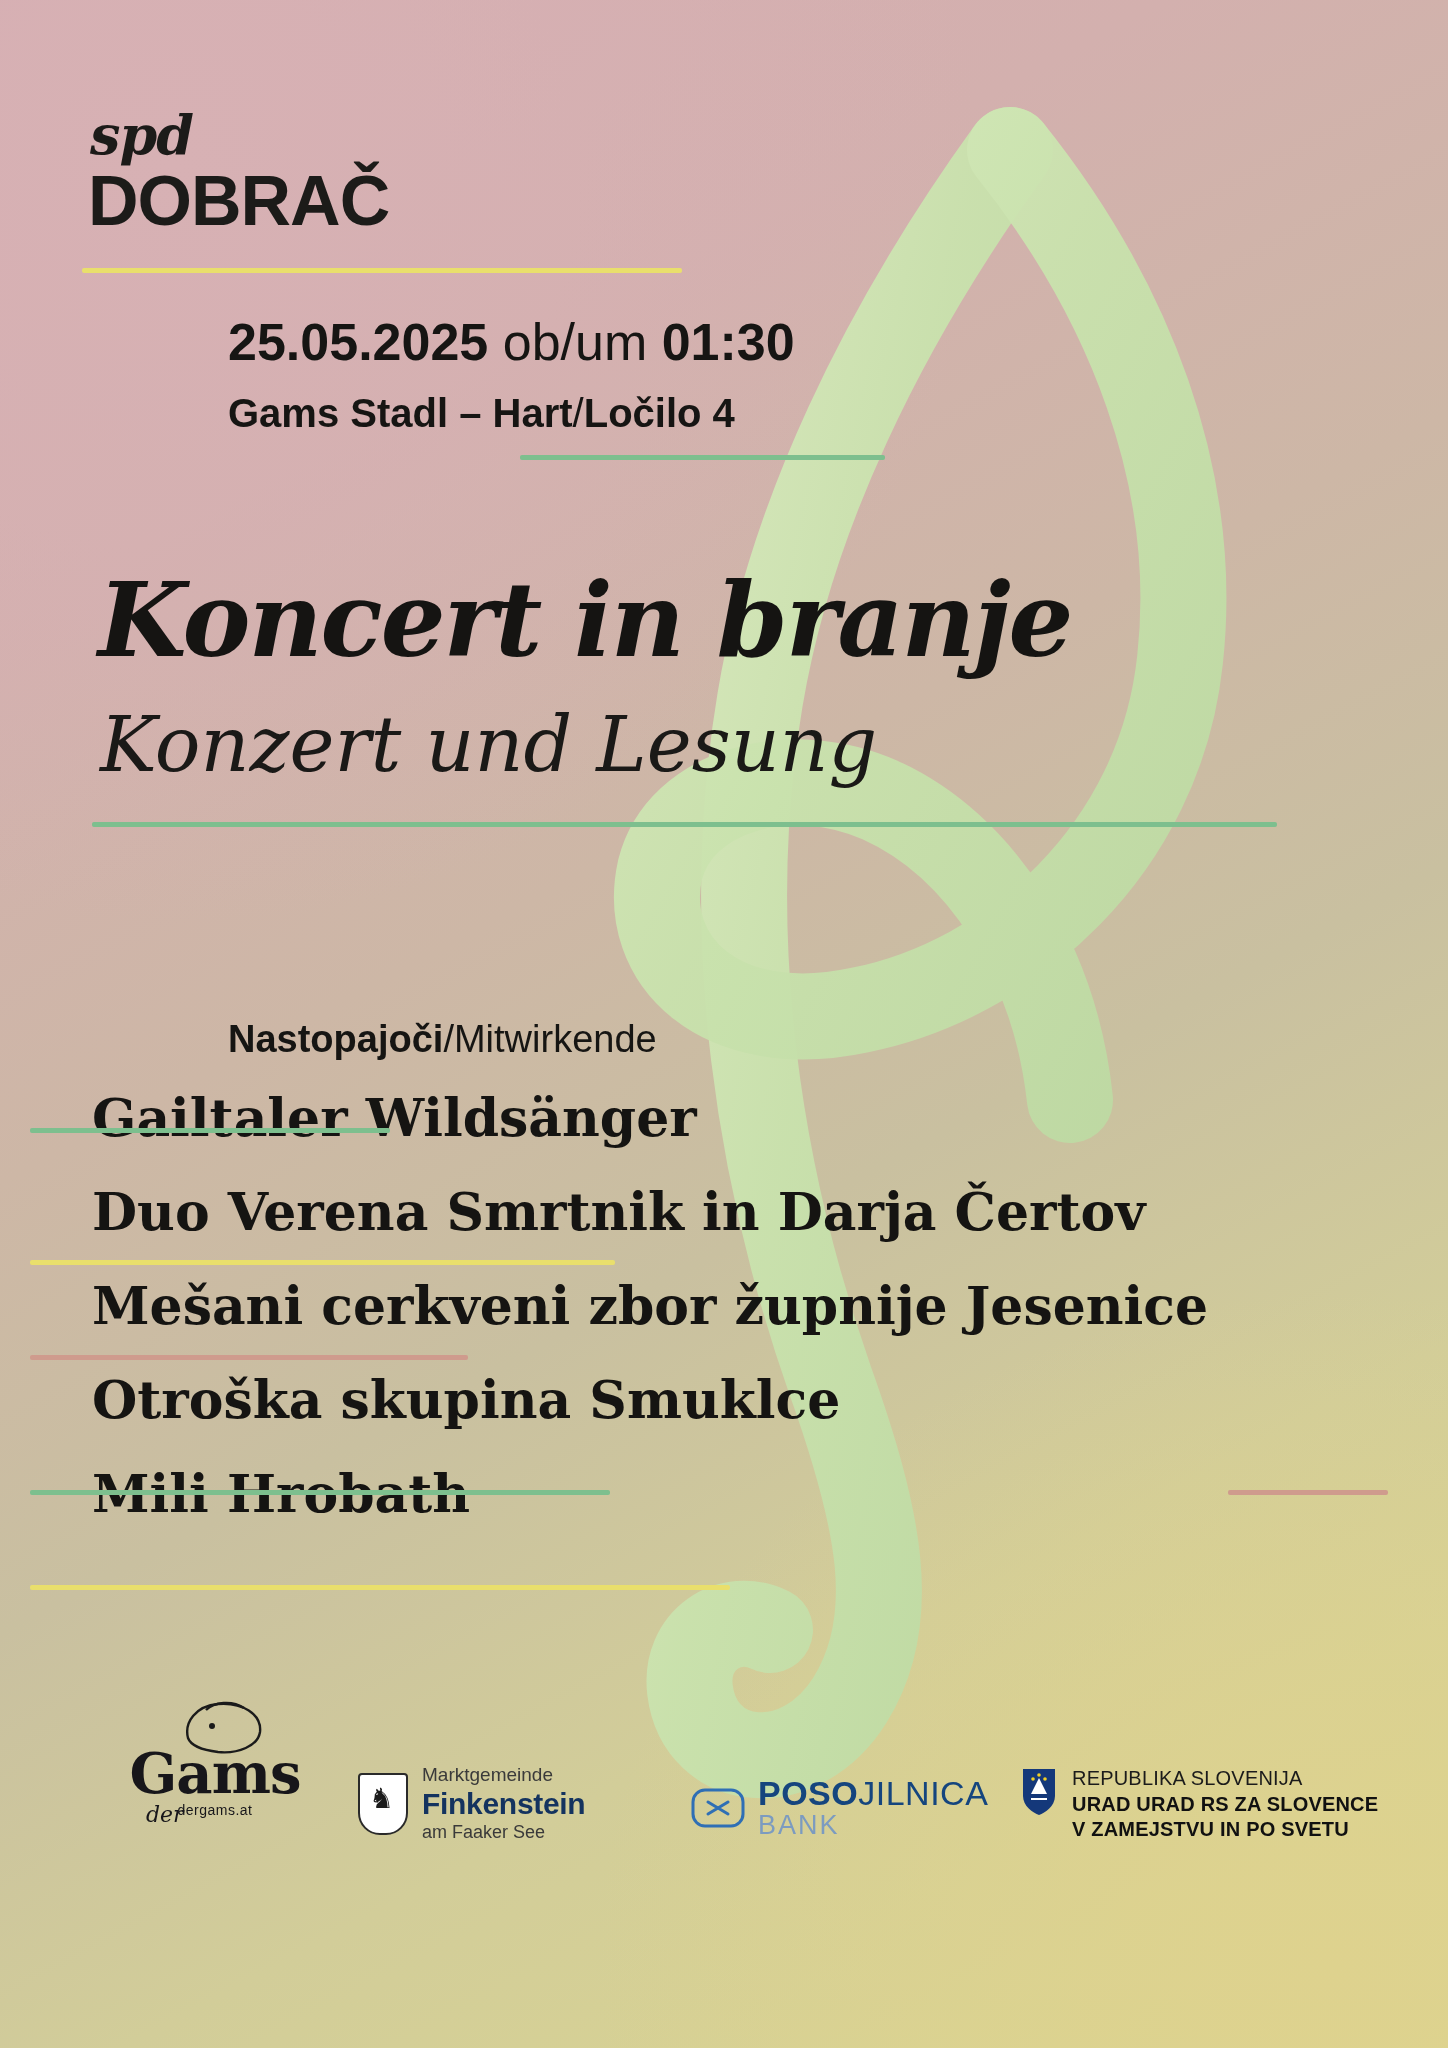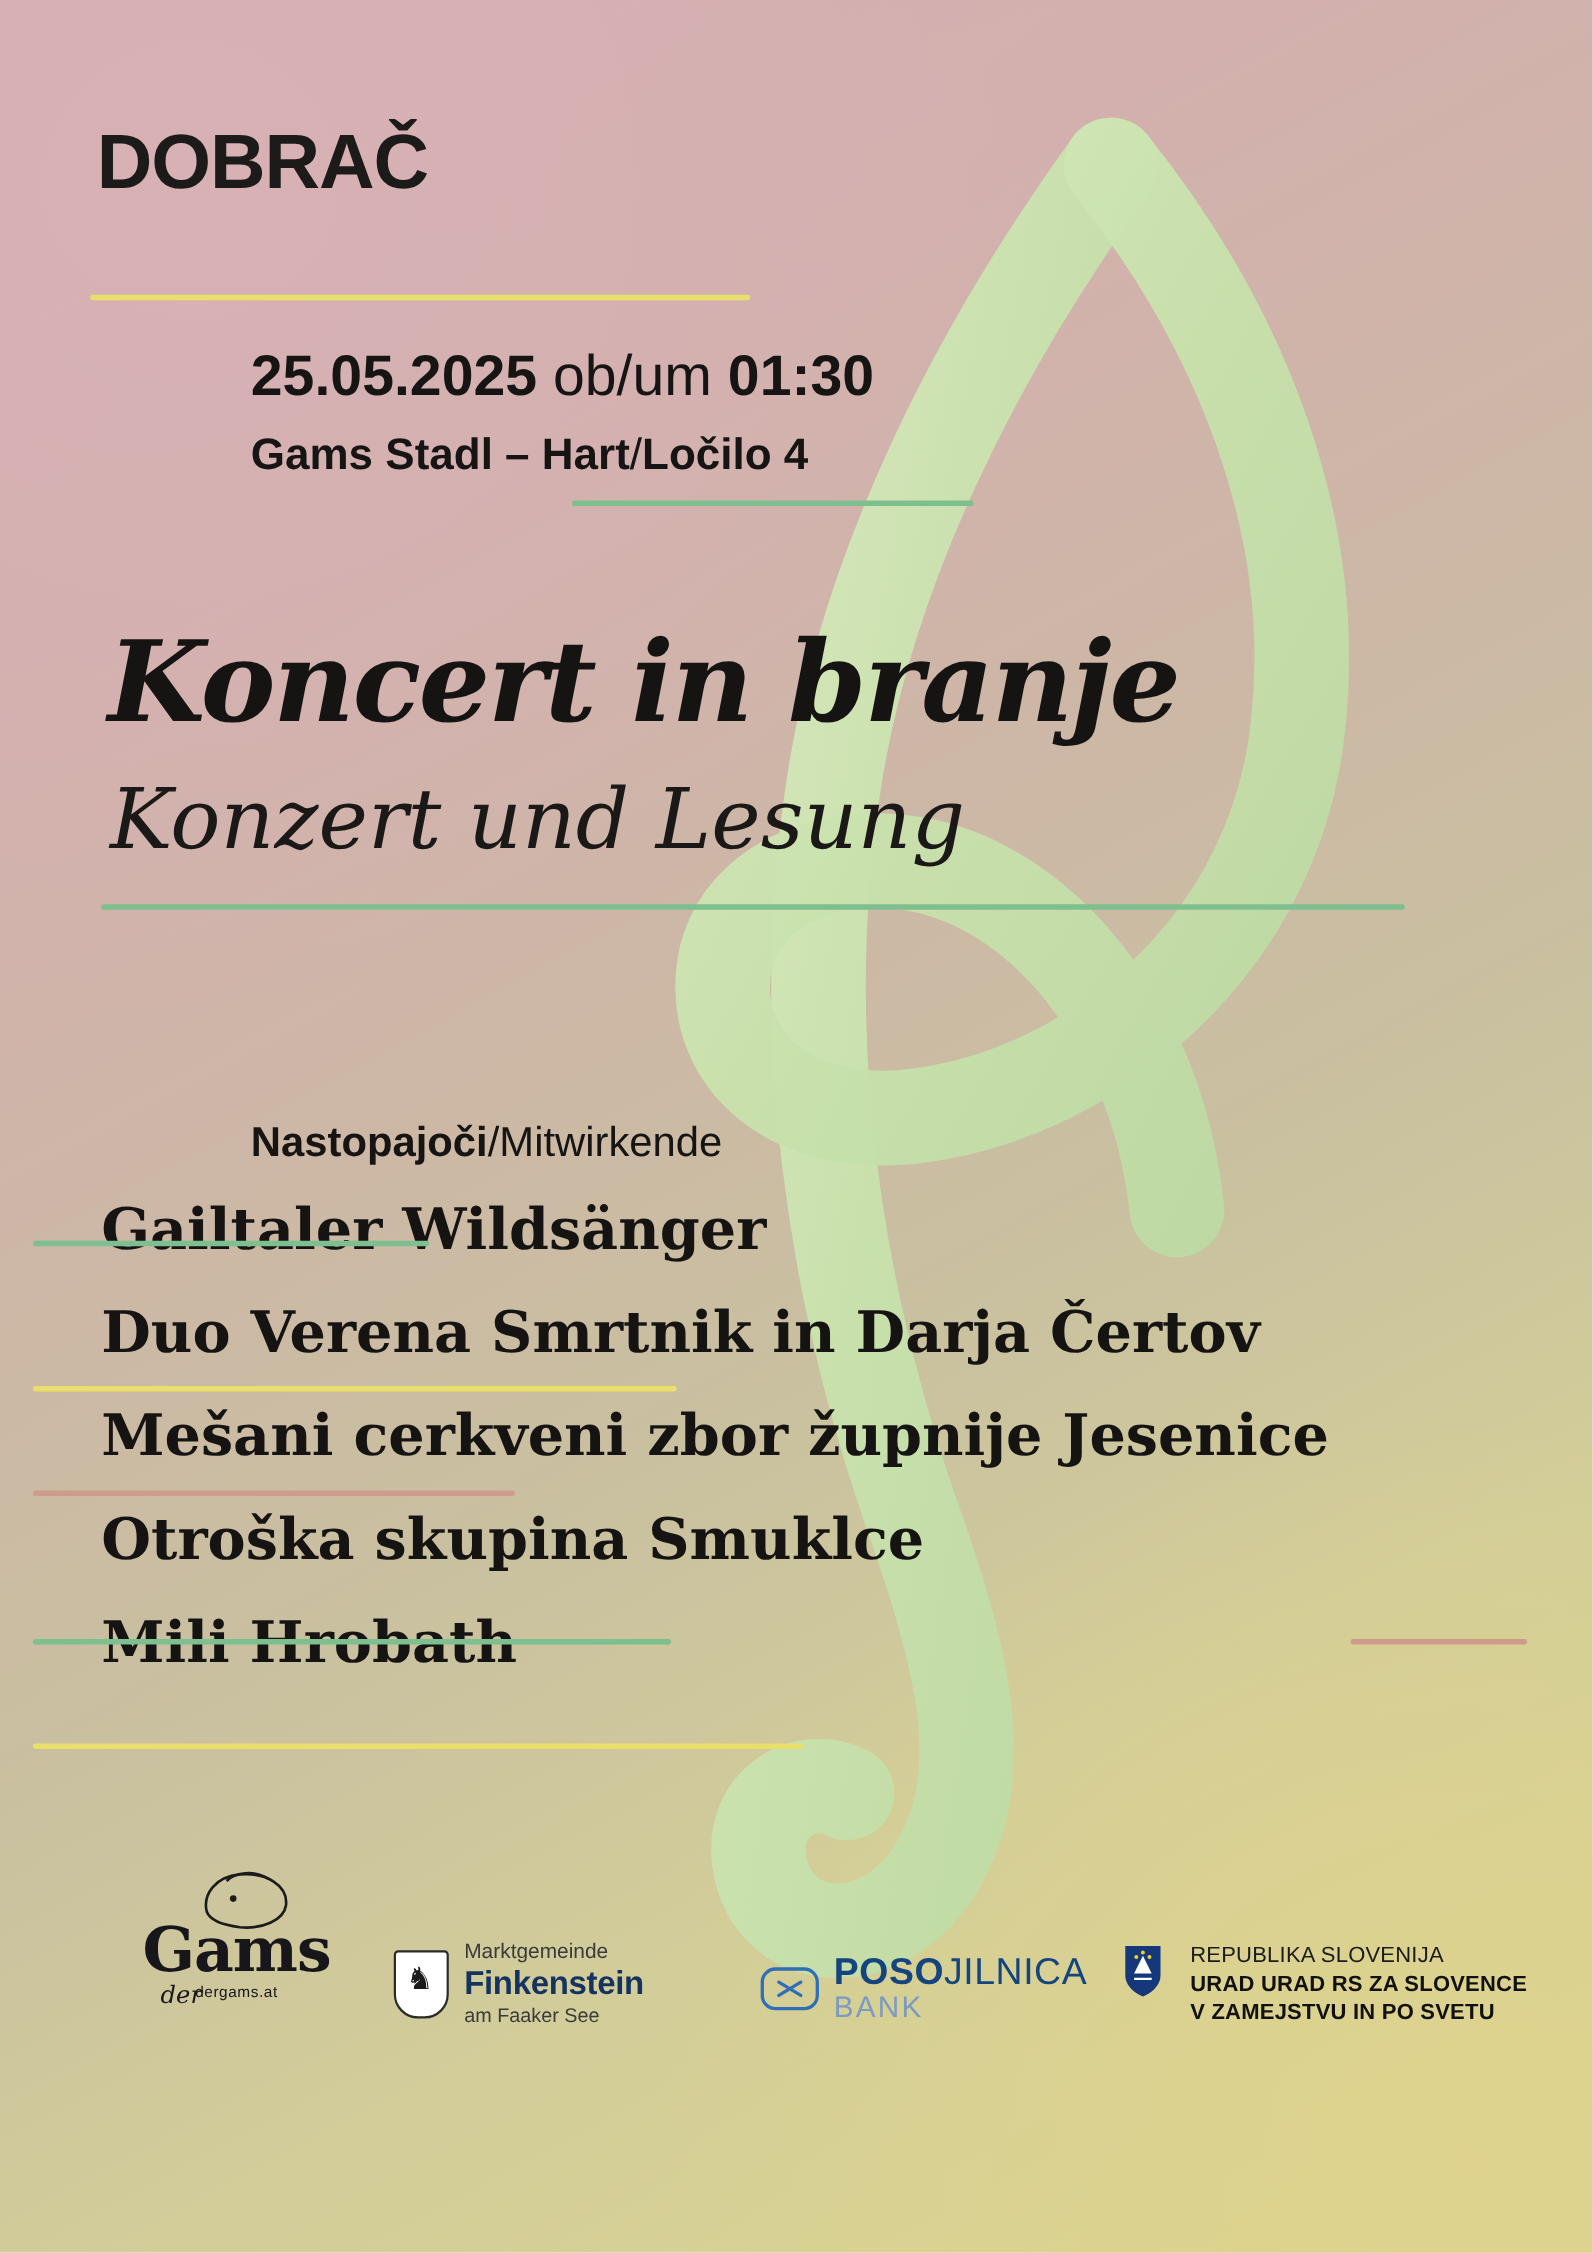--- a/index.html
+++ b/index.html
@@ -191,21 +191,21 @@
   .sp-fink .t2 { font-size: 30px; font-weight: 700; color: #14335f; letter-spacing: -0.3px; }
   .sp-fink .t3 { font-size: 18px; color: #3a3a3a; }
 
   .sp-poso { left: 690px; top: 36px; display: flex; align-items: center; gap: 12px; }
   .sp-poso .pname { line-height: 1.0; }
   .sp-poso .p1 { font-size: 34px; letter-spacing: 0.5px; }
   .sp-poso .p1 .bold { font-weight: 700; color: #15457e; }
   .sp-poso .p1 .light { font-weight: 400; color: #15457e; }
   .sp-poso .p2 { font-size: 27px; color: #7c9bc0; letter-spacing: 2px; margin-top: 2px; }
 
-  .sp-rs { left: 1020px; top: 26px; display: flex; align-items: flex-start; gap: 24px; }
+  .sp-rs { left: 1020px; top: 26px; display: flex; align-items: flex-start; gap: 14px; }
   .sp-rs .rs-txt { line-height: 1.28; }
   .sp-rs .l1 { font-size: 20px; color: #1b1b1b; letter-spacing: 0.2px; }
   .sp-rs .l2, .sp-rs .l3 { font-size: 20px; font-weight: 700; color: #111; letter-spacing: 0.2px; }
 
   .coat {
     width: 46px; height: 58px;
     background: #ffffff;
     border: 2px solid #2a2a2a;
     border-radius: 4px 4px 22px 22px;
     position: relative;
@@ -238,20 +238,21 @@
         <path d="M1010 150 C 1130 300, 1200 480, 1180 660
                  C 1160 850, 1010 980, 860 1010
                  C 720 1040, 640 960, 660 870
                  C 680 790, 790 760, 880 800
                  C 980 845, 1055 960, 1070 1100" stroke-width="86" opacity="0.95"></path>
       </g>
     </svg>
   </div>
 
   <div class="logo">
+    <span class="spd">spd</span>
     <span class="dobrac">DOBRAČ</span>
   </div>
   <div class="rule rule-yellow r-logo"></div>
 
   <div class="date-line">
     <span class="b">25.05.2025</span>
     <span class="l">ob/um</span>
     <span class="b">01:30</span>
   </div>
   <div class="place-line">

